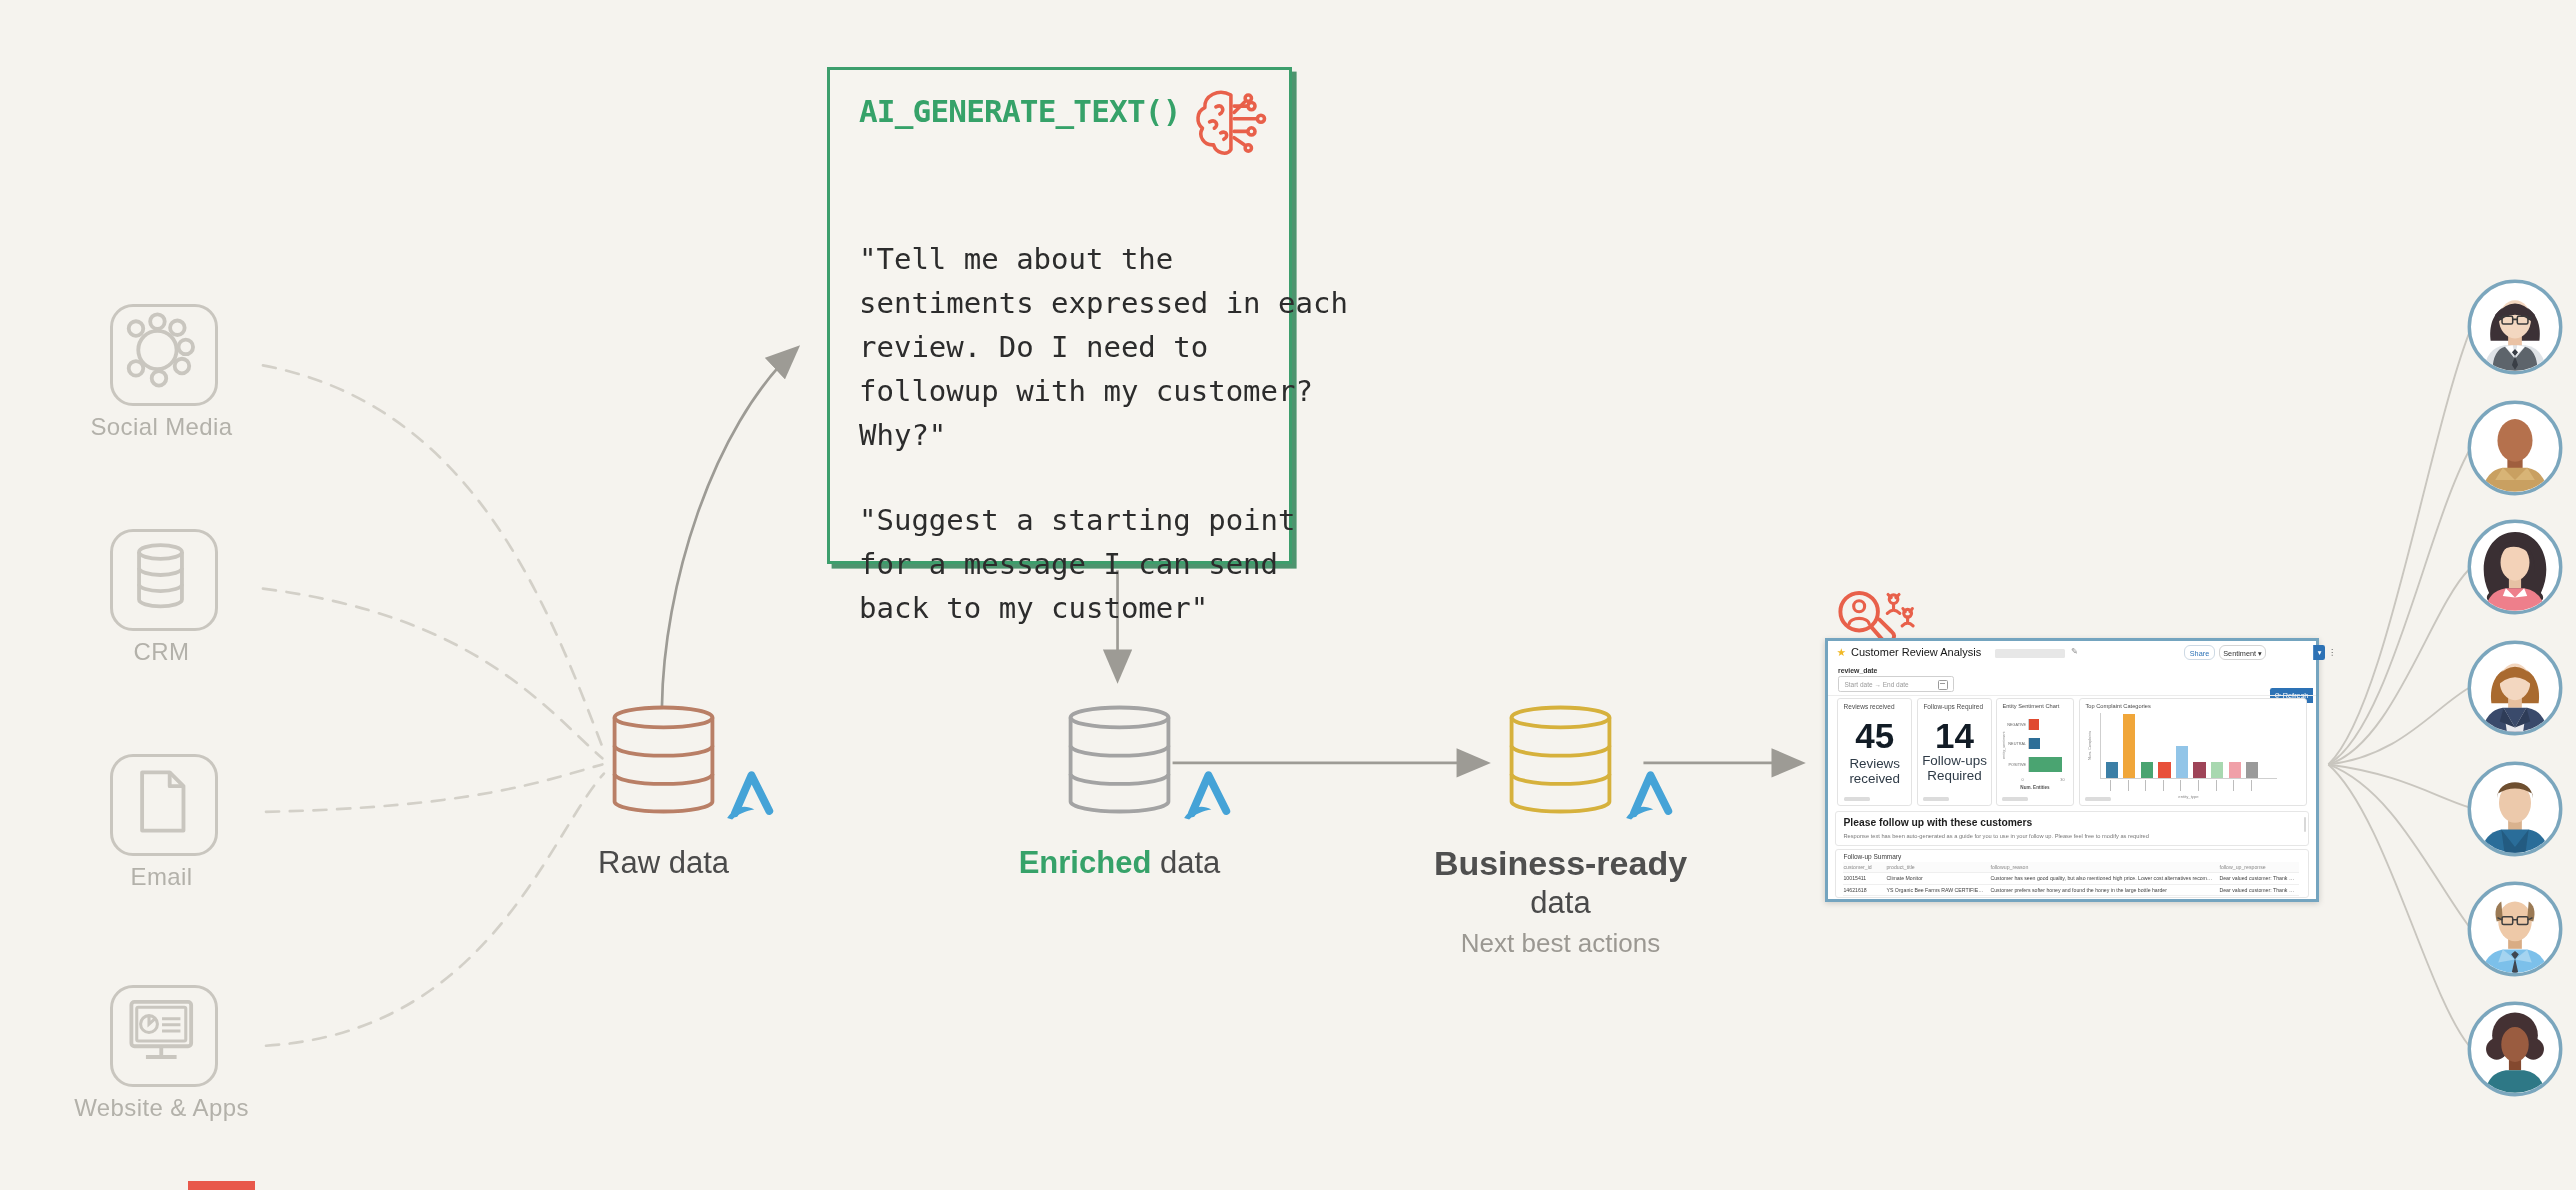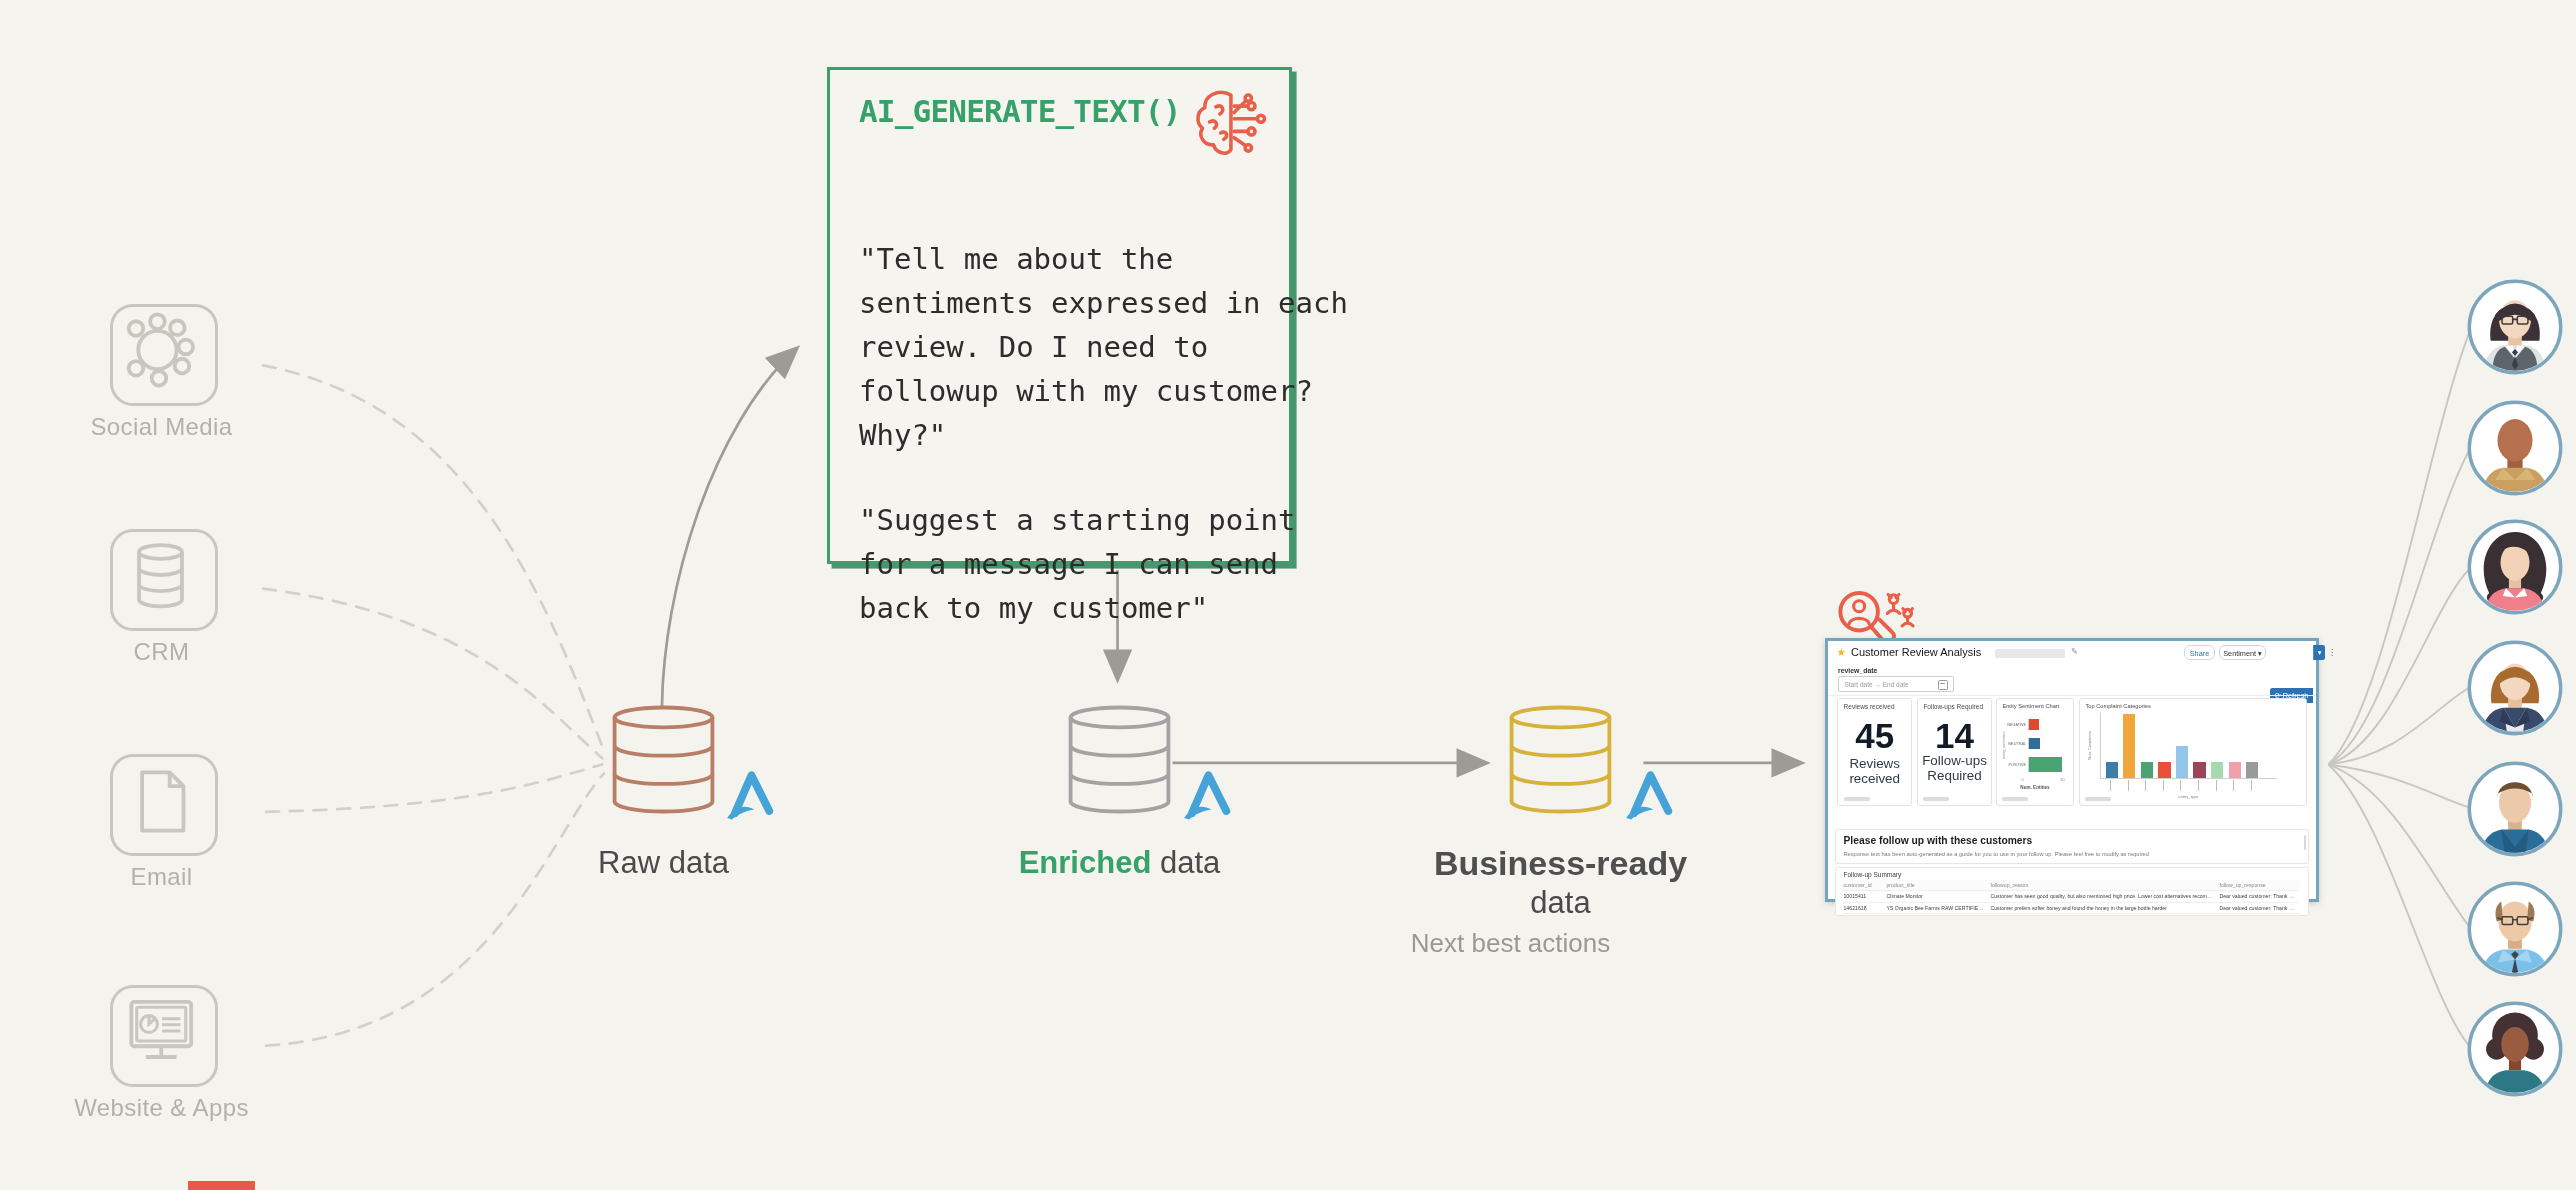--- a/index.html
+++ b/index.html
@@ -50,21 +50,21 @@
   .senti-lbl{width:23px;font-size:3.8px;color:#666;text-align:right;margin-right:1.5px;flex:none;}
   .senti-bar{height:10.7px;}
   .senti-axis{border-left:0.8px solid #cfcfcf;padding-left:0.8px;flex:1;display:flex;align-items:center;}
   .comp-plot{position:absolute;left:20px;top:13.8px;width:177px;height:66px;border-left:0.8px solid #cfcfcf;border-bottom:0.8px solid #cfcfcf;
              display:flex;align-items:flex-end;gap:5.4px;padding-left:4.6px;box-sizing:border-box;}
   .comp-bar{width:12.2px;}
   .comp-ticks{position:absolute;left:24.5px;top:81px;width:173px;height:13px;display:flex;gap:5.4px;padding-left:0px;}
   .comp-tick{width:12.2px;display:flex;justify-content:center;}
   .comp-tick i{display:block;width:1.1px;height:10.7px;background:#bdbdbd;}
   .rot-lbl{position:absolute;font-size:3.8px;color:#8a8a8a;transform:rotate(-90deg);transform-origin:left top;white-space:nowrap;}
-  .sec{position:absolute;left:6.9px;width:474px;background:#fff;border:0.8px solid #e6e6e6;border-radius:3.1px;box-sizing:border-box;margin-top:18px;}
+  .sec{position:absolute;left:6.9px;width:474px;background:#fff;border:0.8px solid #e6e6e6;border-radius:3.1px;box-sizing:border-box;}
   .sec1{top:170px;height:35px;}
   .sec-h{position:absolute;left:7.6px;top:4.6px;font-size:10.3px;font-weight:700;color:#1d1d1d;}
   .sec-sub{position:absolute;left:7.6px;top:20.6px;font-size:5.7px;color:#787878;}
   .sec2{top:208px;height:49px;overflow:hidden;}
   .tbl-title{position:absolute;left:7.6px;top:3.1px;font-size:6.5px;color:#3a3a3a;}
   .tbl{position:absolute;left:7.6px;top:12.2px;width:456px;font-size:5.2px;color:#3f3f3f;}
   .tbl .tr{display:grid;grid-template-columns:43px 104px 229px 1fr;border-top:0.8px solid #efefef;height:10.3px;line-height:10.3px;}
   .tbl .tr.th{color:#8a8a8a;border-top:none;background:#fbfbfb;}
   .tbl .td{overflow:hidden;white-space:nowrap;text-overflow:ellipsis;padding-right:4.6px;}
   .scrollbar{position:absolute;right:1.5px;top:15.3px;width:2.3px;height:26px;background:#d8d8d8;border-radius:1.5px;}
@@ -211,21 +211,21 @@
     <ellipse cx="70" cy="20" rx="64" ry="13"></ellipse>
     <path d="M6 57 A64 13 0 0 0 134 57"></path>
     <path d="M6 94 A64 13 0 0 0 134 94"></path>
   </svg>
   <svg class="abs" style="left:1624px;top:767px" width="50" height="55" viewBox="0 0 70 76">
     <path d="M14 64 L37 11 L62 61" fill="none" stroke="#45a3d7" stroke-width="11" stroke-linecap="round" stroke-linejoin="round"></path>
     <path d="M3 71 C13 55 27 51 41 59 C30 61 18 65 10 73 Z" fill="#45a3d7"></path>
   </svg>
   <div class="abs stage-label" style="left:1377px;top:844px;font-size:34px;font-weight:700;color:#4f4f4f">Business-ready</div>
   <div class="abs stage-label" style="left:1377px;top:885px">data</div>
-  <div class="abs stage-sub" style="left:1312px;top:926px">Next best actions</div>
+  <div class="abs stage-sub" style="left:1362px;top:926px">Next best actions</div>
 
   <svg class="abs" style="left:1831px;top:582px" width="86" height="86" viewBox="0 0 110 110" fill="none" stroke="#e8604a" stroke-width="5" stroke-linecap="round" stroke-linejoin="round">
     <circle cx="36" cy="38" r="24"></circle>
     <circle cx="36" cy="31" r="7" stroke-width="4"></circle>
     <path d="M23 54 C25 44 47 44 49 54" stroke-width="4"></path>
     <path d="M52 58 L66 74 Q72 81 78 75 Q84 69 77 63 L62 48" stroke-width="5"></path>
     <circle cx="80" cy="22" r="5.5" stroke-width="4"></circle>
     <path d="M72 40 Q80 32 88 40 M80 28 V36 M73 16 L77 20 M87 16 L83 20" stroke-width="4"></path>
     <circle cx="98" cy="40" r="5" stroke-width="4"></circle>
     <path d="M91 56 Q98 49 105 56 M98 45 V52 M92 34 L95 38 M104 34 L101 38" stroke-width="4"></path>

